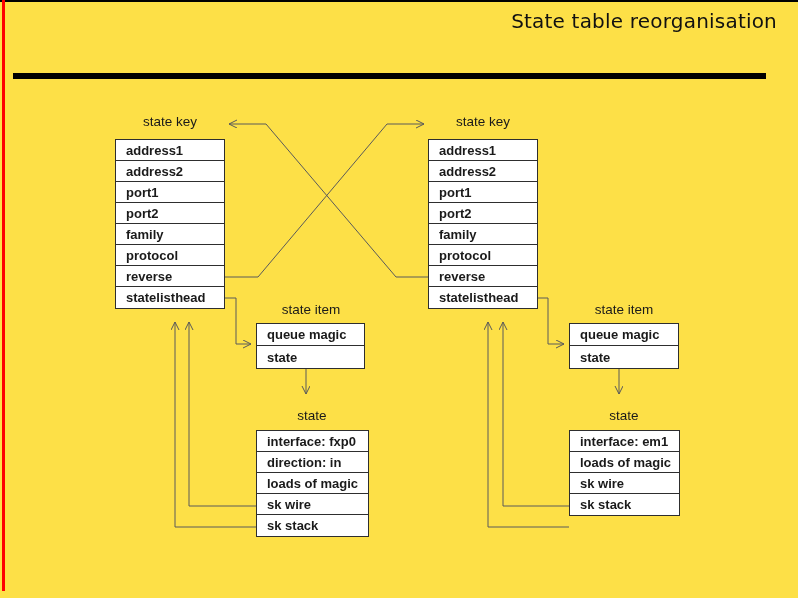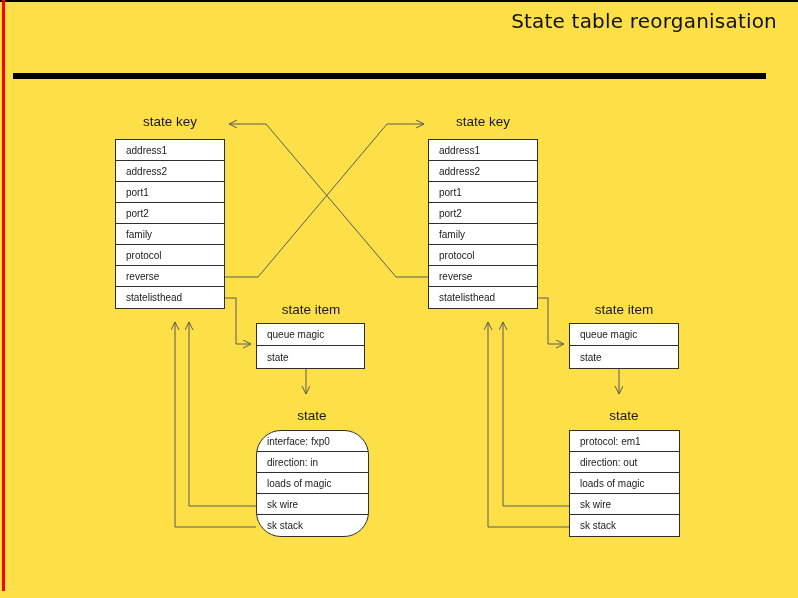--- a/index.html
+++ b/index.html
@@ -19,21 +19,21 @@
     font-family:"DejaVu Sans", sans-serif; letter-spacing:0.2px; white-space:nowrap;
   }
   .title-rule { position:absolute; left:13px; top:73px; width:753px; height:6px; background:#000; }
 
   .box {
     position:absolute; border:1px solid #2e2e2e; background:#fff; box-sizing:border-box;
   }
   .box .row {
     box-sizing:border-box; border-bottom:1px solid #2e2e2e;
     display:flex; align-items:center; padding-left:10px;
-    font-size:10px; color:#1a1a1a; white-space:nowrap;
+    font-size:13px; color:#1a1a1a; white-space:nowrap;font-weight:bold;
   }
   .box .row:last-child { border-bottom:none; }
   .key .row   { height:21px; }
   .item .row  { height:22px; }
   .state .row { height:21px; }
 
   .box-label {
     position:absolute; text-align:center; font-size:13.5px; color:#1a1a1a; white-space:nowrap;
   }
   svg.connectors { position:absolute; top:0; left:0; pointer-events:none; }
@@ -99,30 +99,29 @@
     <div class="row">state</div>
   </div>
 
   <div class="box-label" style="left:569px; top:302px; width:110px;">state item</div>
   <div class="box item" style="left:569px; top:323px; width:110px;">
     <div class="row">queue magic</div>
     <div class="row">state</div>
   </div>
 
   <div class="box-label" style="left:256px; top:408px; width:112px;">state</div>
-  <div class="box state" style="left:256px; top:430px; width:113px;border-radius:25px;">
+  <div class="box state" style="left:256px; top:430px; width:113px;">
     <div class="row">interface: fxp0</div>
     <div class="row">direction: in</div>
     <div class="row">loads of magic</div>
     <div class="row">sk wire</div>
     <div class="row">sk stack</div>
   </div>
 
   <div class="box-label" style="left:569px; top:408px; width:110px;">state</div>
   <div class="box state" style="left:569px; top:430px; width:111px;">
-    <div class="row">protocol: em1</div>
-    <div class="row">direction: out</div>
+    <div class="row">interface: em1</div>
     <div class="row">loads of magic</div>
     <div class="row">sk wire</div>
     <div class="row">sk stack</div>
   </div>
 
 </div>
 
 </body></html>

